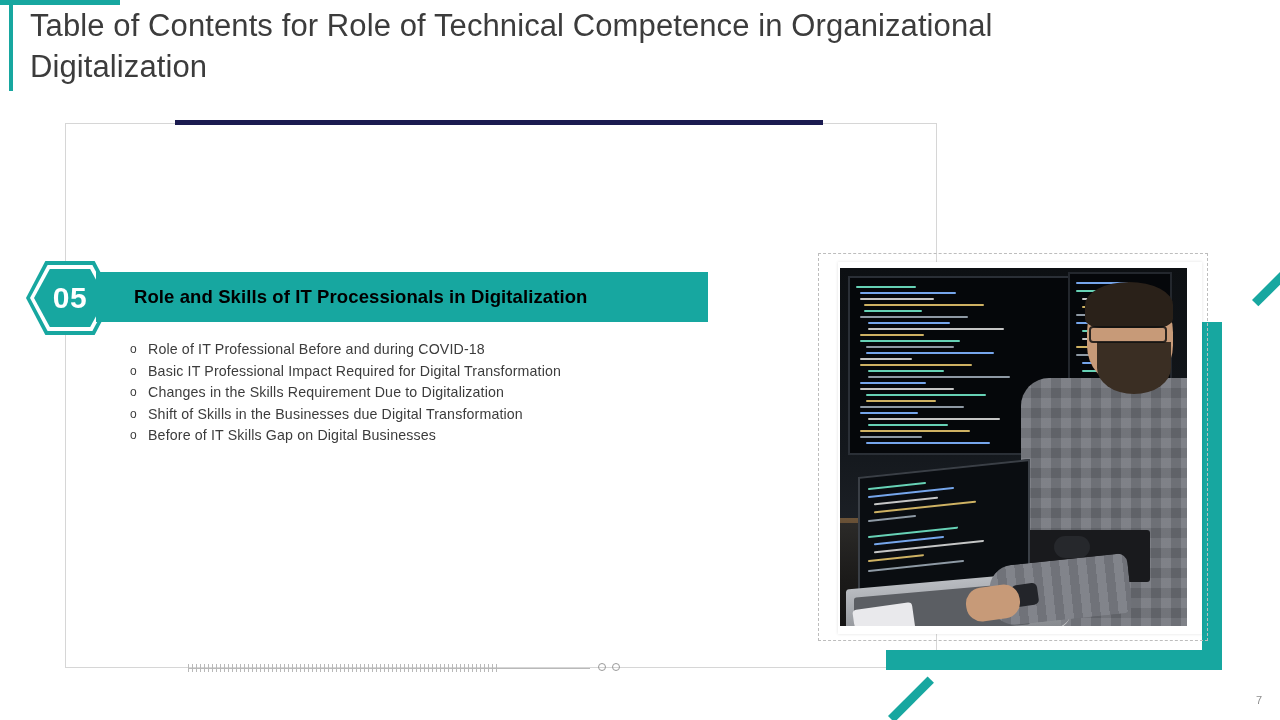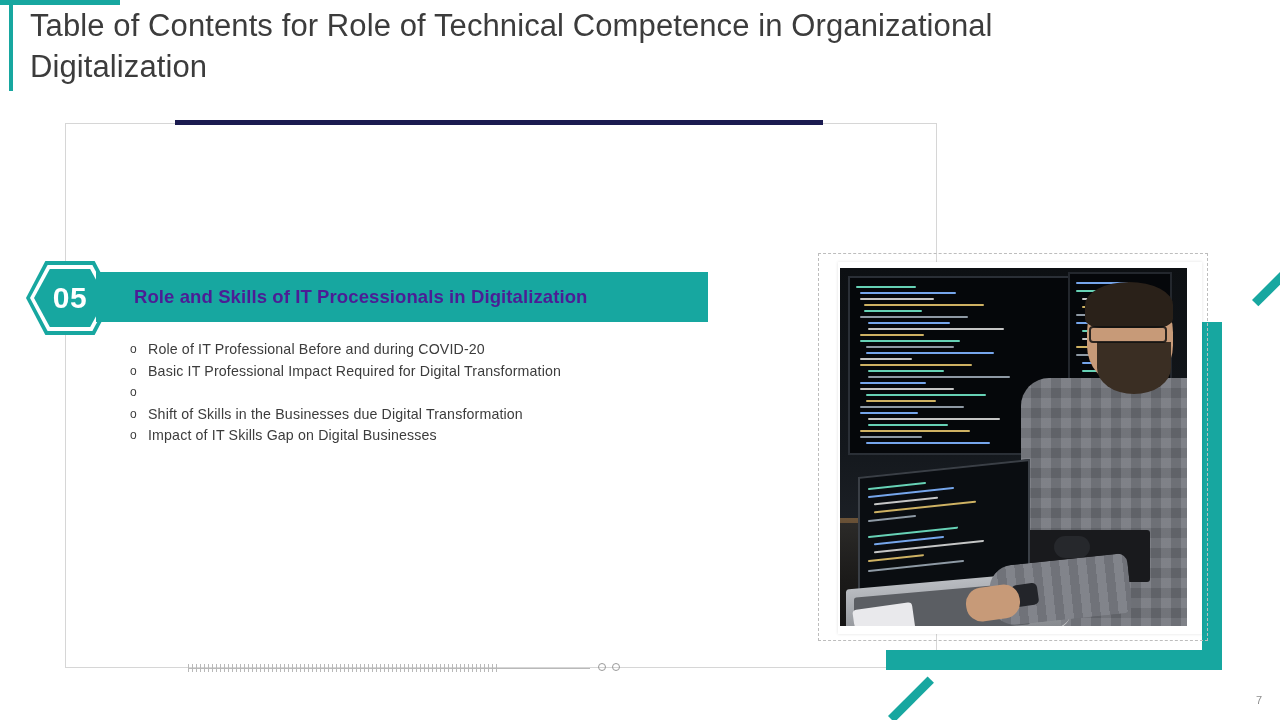--- a/index.html
+++ b/index.html
@@ -112,21 +112,21 @@
     position: absolute;
     left: 96px;
     top: 272px;
     width: 612px;
     height: 50px;
     background: #17a7a0;
     display: flex;
     align-items: center;
   }
   .headline-text {
-    color: #4c1d95;
+    color: #000000;
     font-size: 18.5px;
     font-weight: 700;
     margin-left: 38px;
     letter-spacing: 0.1px;
   }
 
   
   .bullets {
     position: absolute;
     left: 130px;
@@ -379,36 +379,37 @@
   </div>
 </div>
 
 <div class="headline-bar">
   <span class="headline-text">Role and Skills of IT Processionals in Digitalization</span>
 </div>
 
 <div class="bullets">
   <div class="bullet-row">
     <span class="bullet-mark">o</span>
-    <span class="bullet-text">Role of IT Professional Before and during COVID-20</span>
+    <span class="bullet-text">Role of IT Professional Before and during COVID-18</span>
   </div>
   <div class="bullet-row">
     <span class="bullet-mark">o</span>
     <span class="bullet-text">Basic IT Professional Impact Required for Digital Transformation</span>
   </div>
   <div class="bullet-row">
     <span class="bullet-mark">o</span>
+    <span class="bullet-text">Changes in the Skills Requirement Due to Digitalization</span>
   </div>
   <div class="bullet-row">
     <span class="bullet-mark">o</span>
     <span class="bullet-text">Shift of Skills in the Businesses due Digital Transformation</span>
   </div>
   <div class="bullet-row">
     <span class="bullet-mark">o</span>
-    <span class="bullet-text">Impact of IT Skills Gap on Digital Businesses</span>
+    <span class="bullet-text">Before of IT Skills Gap on Digital Businesses</span>
   </div>
 </div>
 
 <div class="ruler-line"></div>
 <div class="ruler"></div>
 <div class="dot dot-1"></div>
 <div class="dot dot-2"></div>
 
 <div class="teal-l-vert"></div>
 <div class="teal-l-horz"></div>

